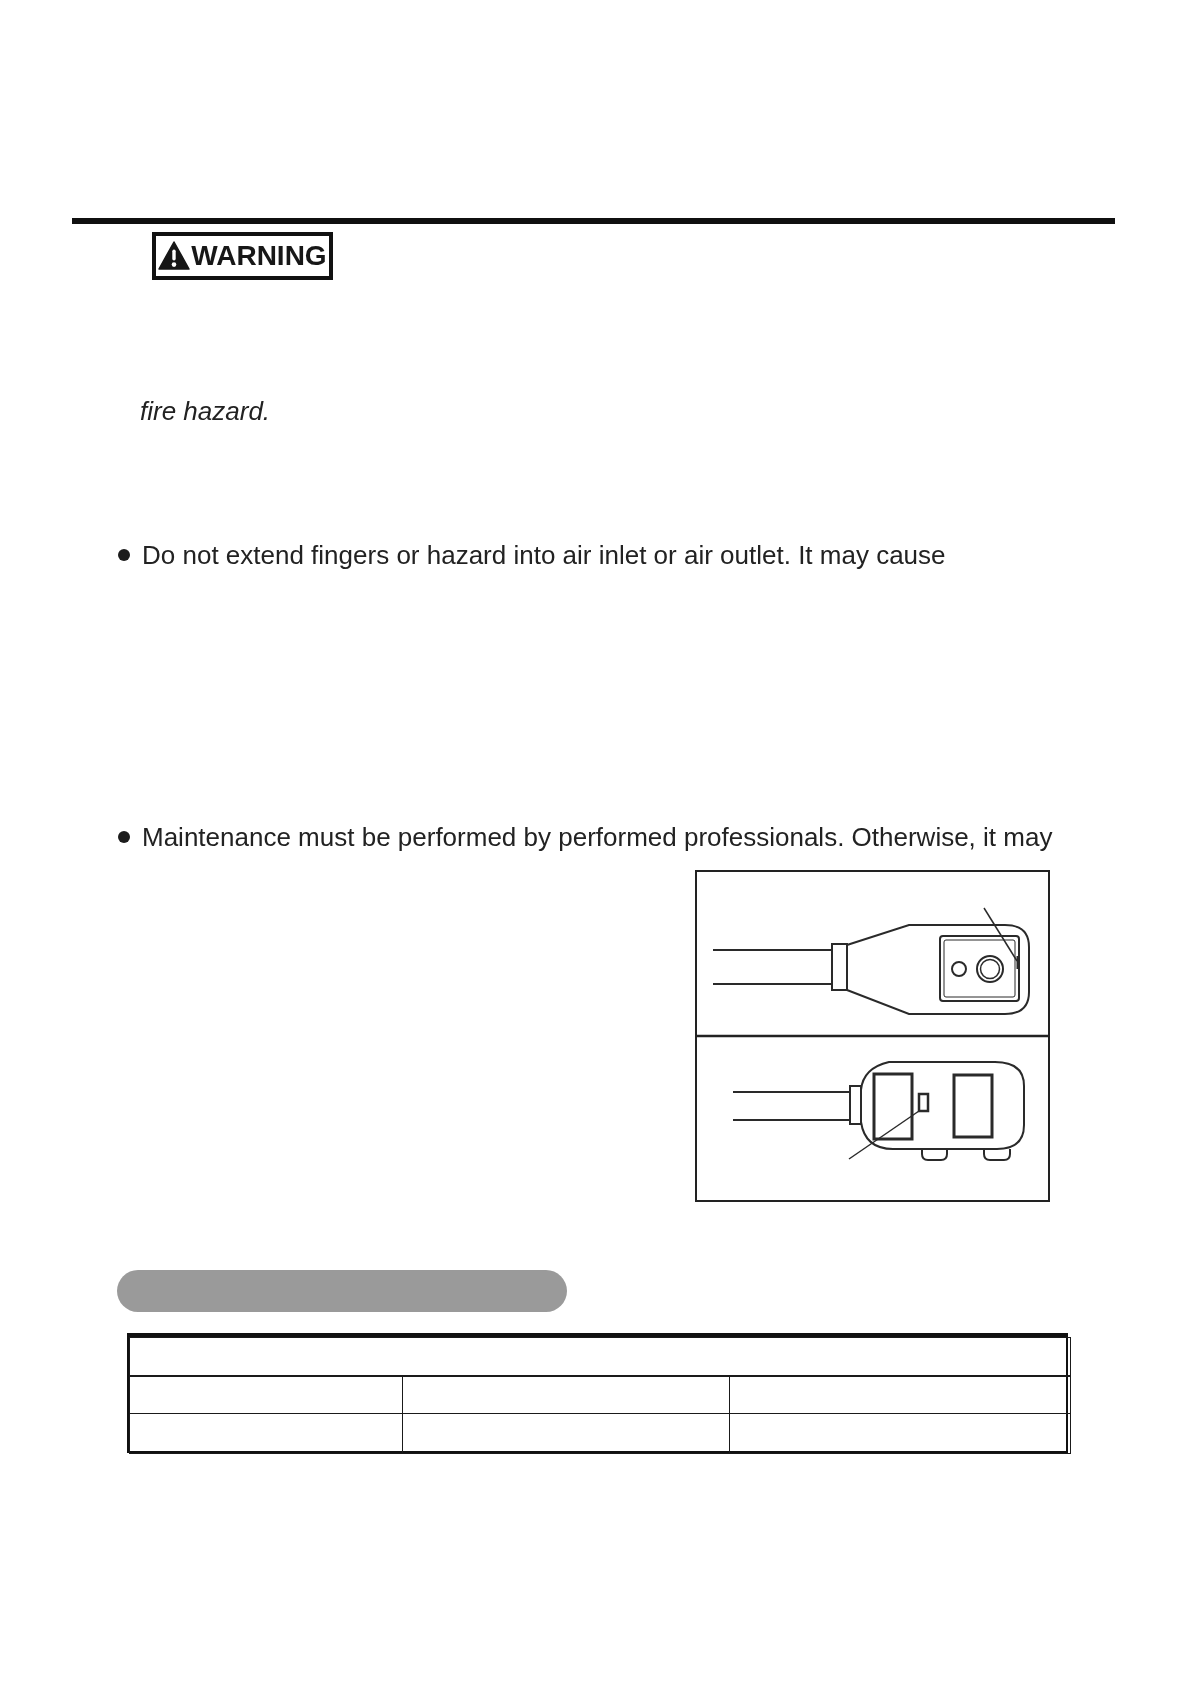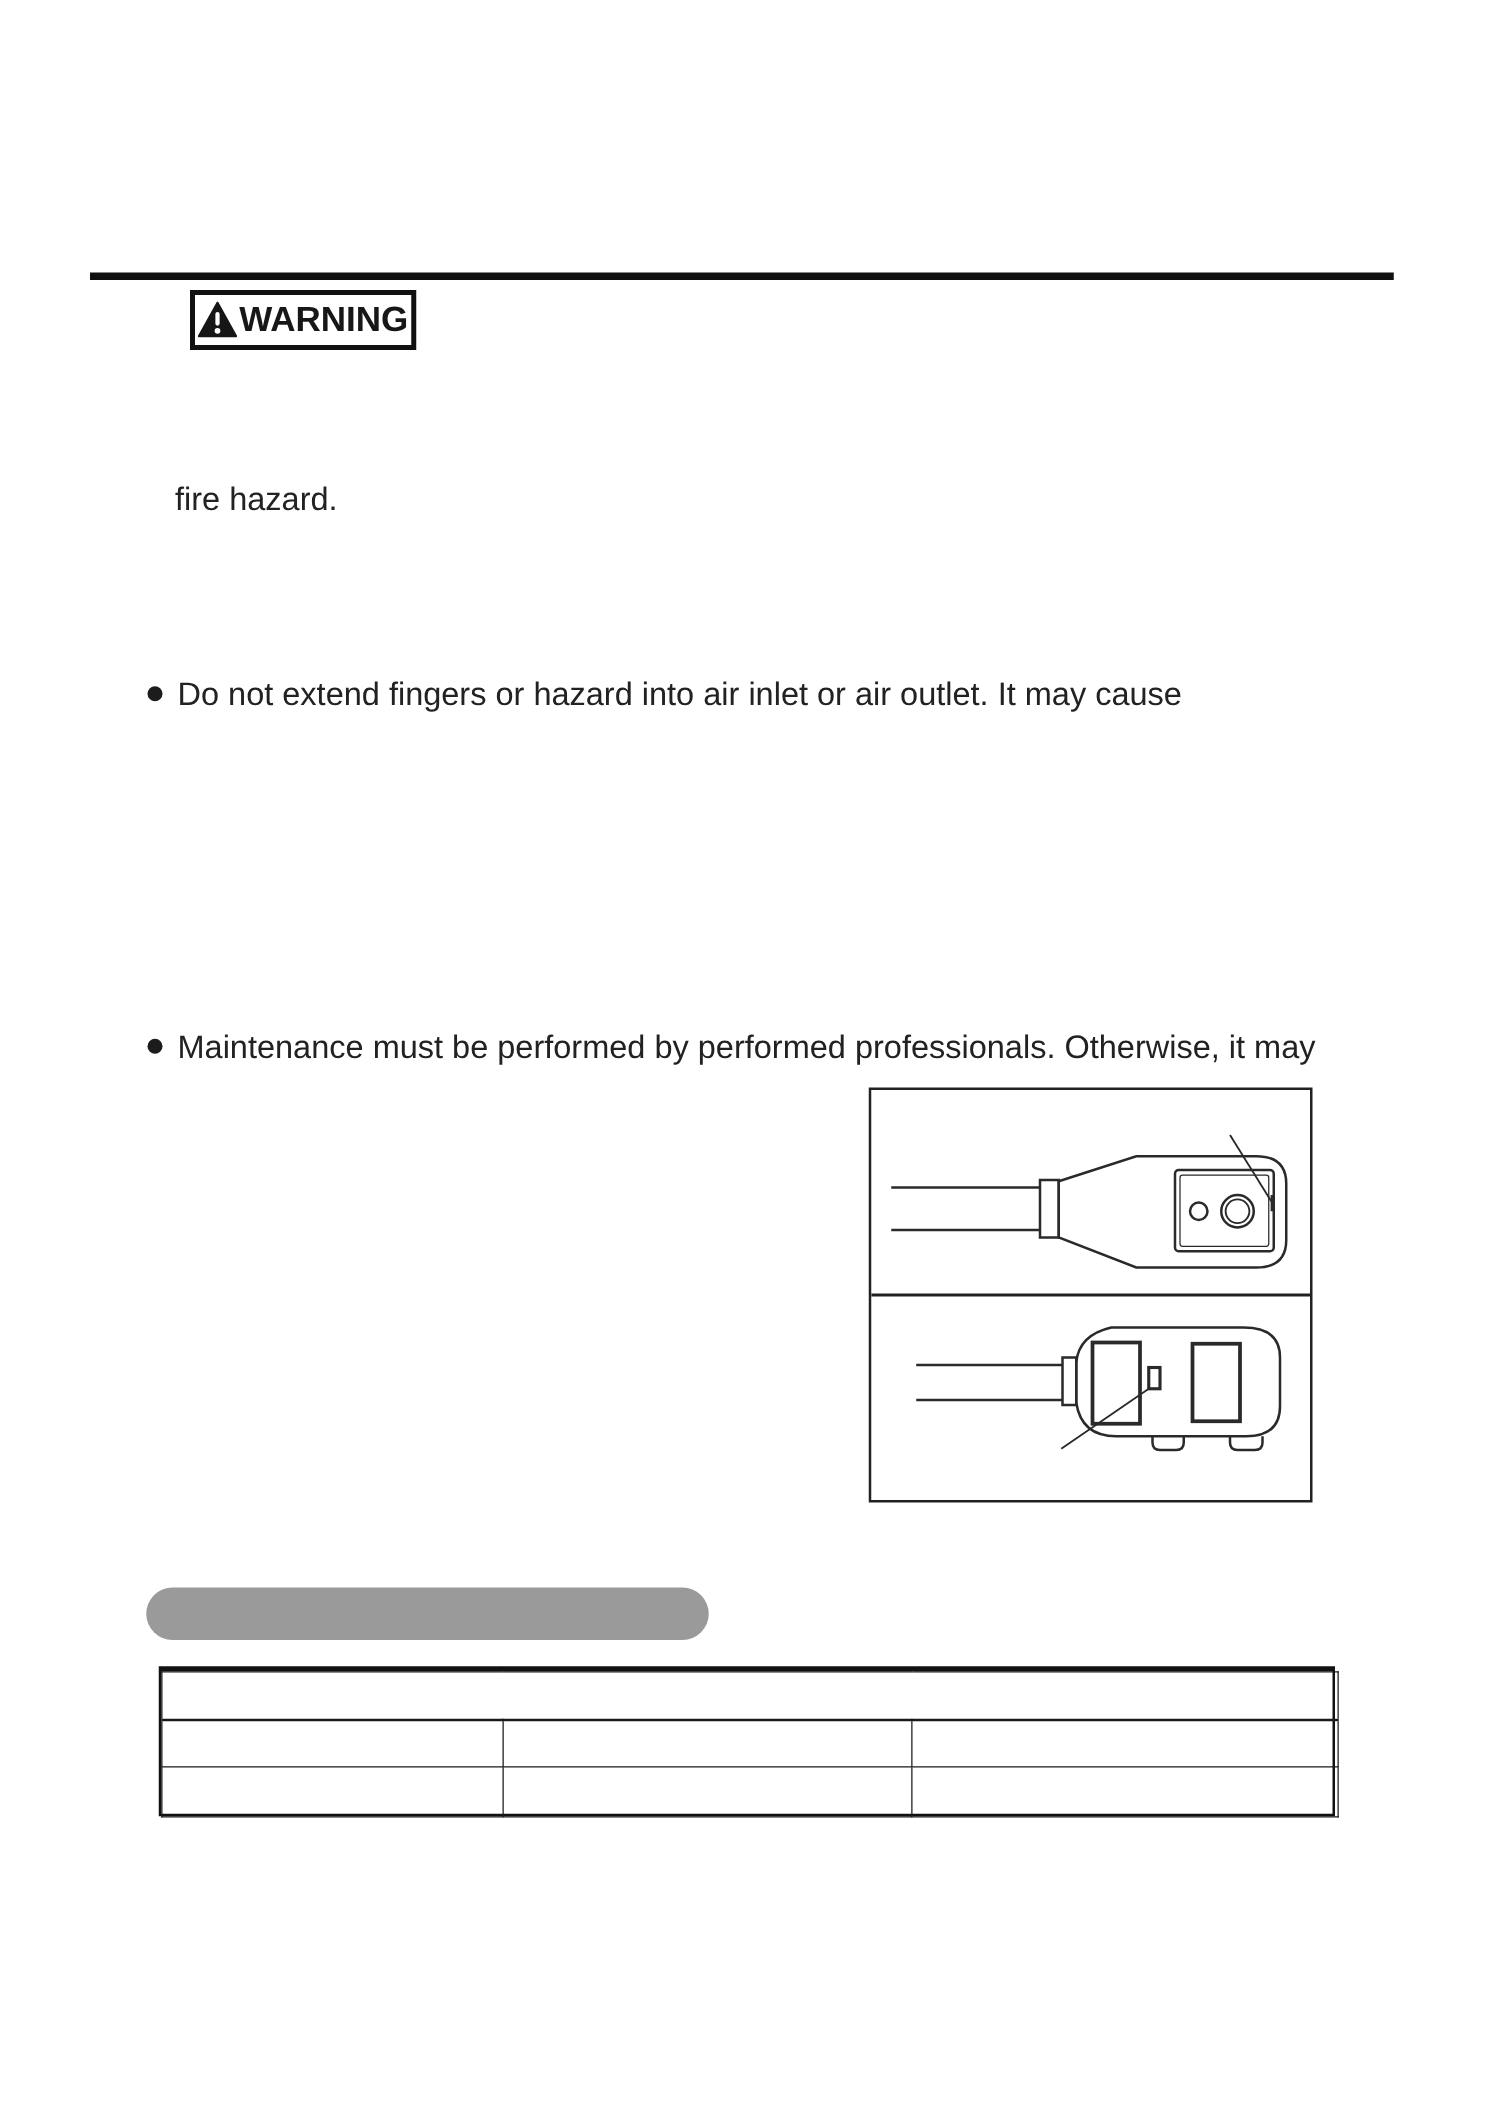--- a/index.html
+++ b/index.html
@@ -43,21 +43,21 @@
     line-height: 1;
   }
   .warning-box svg { display: block; }
 
   .body-line {
     font-size: 26px;
     line-height: 30px;
     color: #222222;
     white-space: nowrap;
   }
-  .fire-hazard { left: 140px; top: 384px; }
+  .fire-hazard { left: 140px; top: 396px; font-style: italic; }
 
   .bullet-item {
     left: 118px;
     display: flex;
     align-items: flex-start;
     white-space: nowrap;
   }
   .bullet-dot {
     width: 12px; height: 12px;
     border-radius: 50%;

